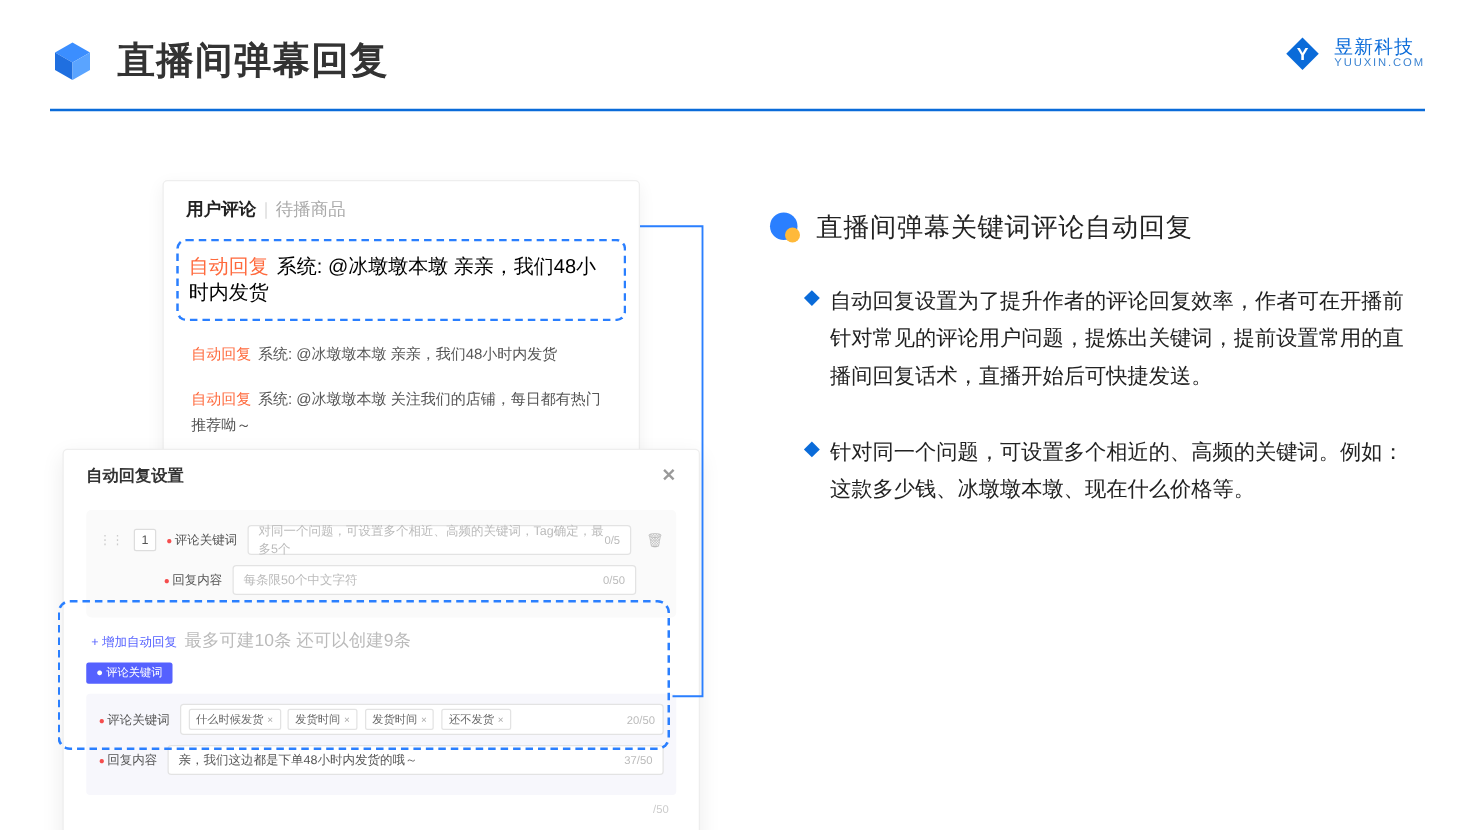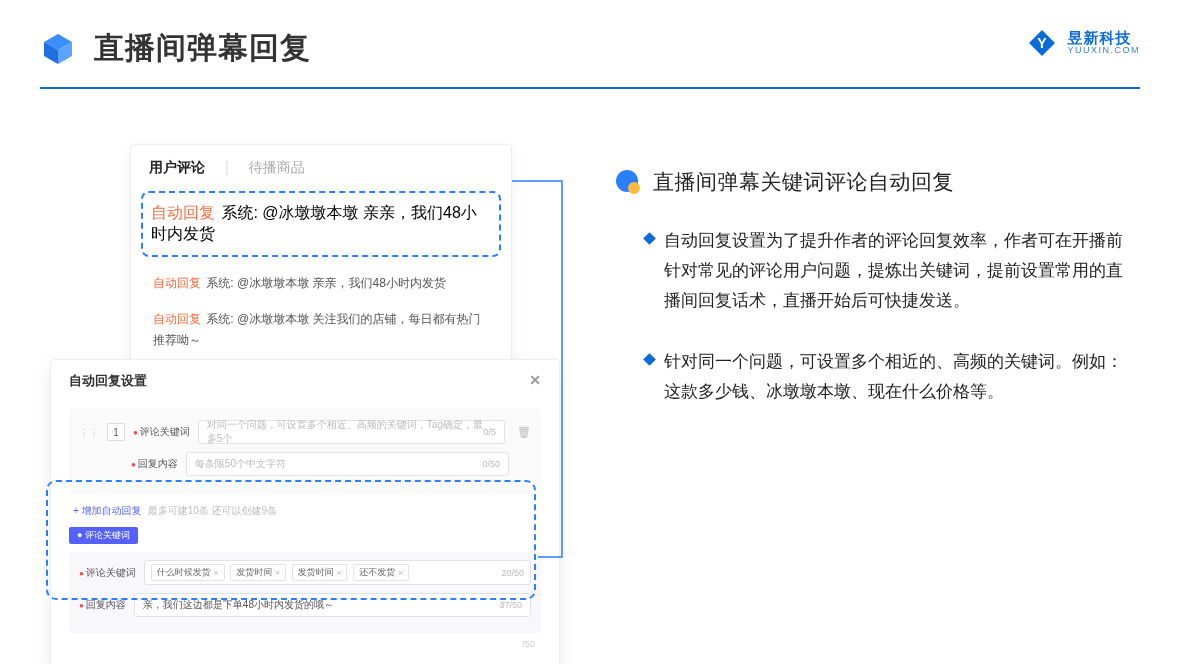--- a/index.html
+++ b/index.html
@@ -32,21 +32,21 @@
 }
 .brand {
   position: absolute;
   right: 40px;
   top: 28px;
   display: flex;
   align-items: center;
   gap: 10px;
 }
 .brand-text { display: flex; flex-direction: column; line-height: 1.1; }
-.brand-cn { font-size: 15px; font-weight: 700; color: #0a6bd9; letter-spacing: 1px; }
+.brand-cn { font-size: 15px; font-weight: 400; color: #0a6bd9; letter-spacing: 1px; }
 .brand-en { font-size: 9px; color: #3b83d1; letter-spacing: 1.5px; }
 .hr-line {
   margin: 18px 40px 0 40px;
   height: 2px;
   background: #0a6bd9;
 }
 .content {
   display: flex;
   padding: 55px 40px 0 50px;
   gap: 55px;
@@ -56,21 +56,21 @@
   position: absolute;
   left: 80px;
   top: 0;
   width: 382px;
   background: #fff;
   border: 1px solid #eee;
   box-shadow: 0 4px 14px rgba(0,0,0,0.06);
   border-radius: 4px;
   padding: 14px 18px 18px 18px;
 }
-.tabs { display: flex; gap: 26px; font-size: 14px; margin-bottom: 14px; }
+.tabs { display: flex; gap: 12px; font-size: 14px; margin-bottom: 14px; }
 .tab-active { font-weight: 700; color: #222; }
 .tab-inactive { color: #aaa; }
 .tab-divider { color: #ddd; margin: 0 -6px; }
 .comment-row {
   font-size: 12px;
   color: #555;
   line-height: 1.7;
   padding: 8px 4px;
 }
 .comment-highlight {
@@ -133,21 +133,21 @@
   font-size: 10px;
   color: #333;
   display: flex;
   align-items: center;
   justify-content: space-between;
 }
 .placeholder { color: #bbb; }
 .counter { color: #bbb; font-size: 9px; }
 .trash-icon { color: #bbb; font-size: 11px; margin-left: 4px; }
 .add-link { font-size: 10px; color: #5561ff; margin: 10px 0 6px 4px; }
-.add-hint { font-size: 10px; color: #bbb; margin-left: 6px; }
+.add-hint { font-size: 14px; color: #bbb; margin-left: 6px; }
 .example-badge {
   display: inline-block;
   background: #5561ff;
   color: #fff;
   font-size: 9px;
   padding: 2px 8px;
   border-radius: 2px;
   margin: 2px 0 8px 0;
 }
 .example-block { background: #f7f7fc; border-radius: 3px; padding: 8px 10px; }

